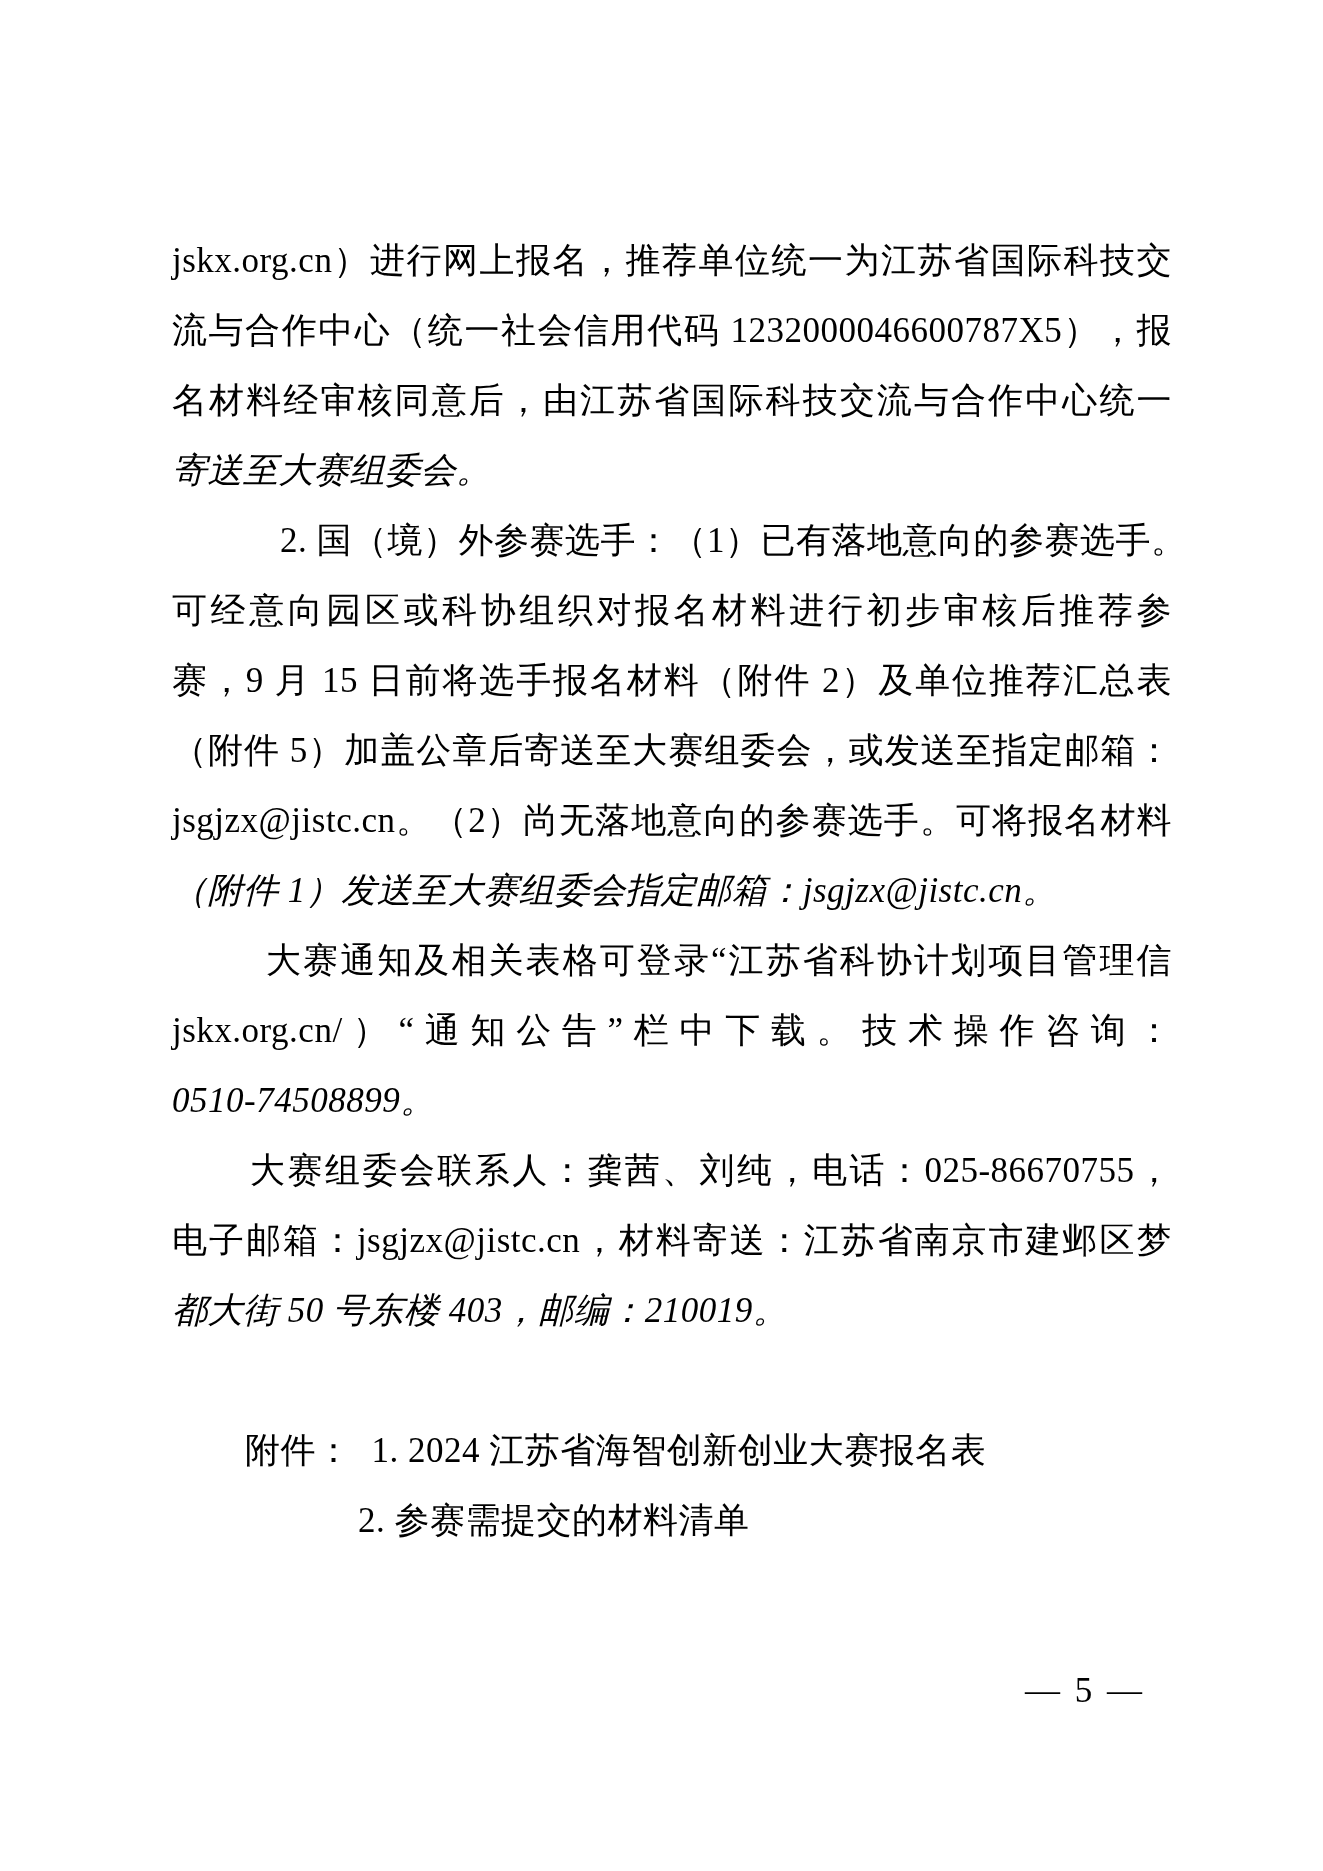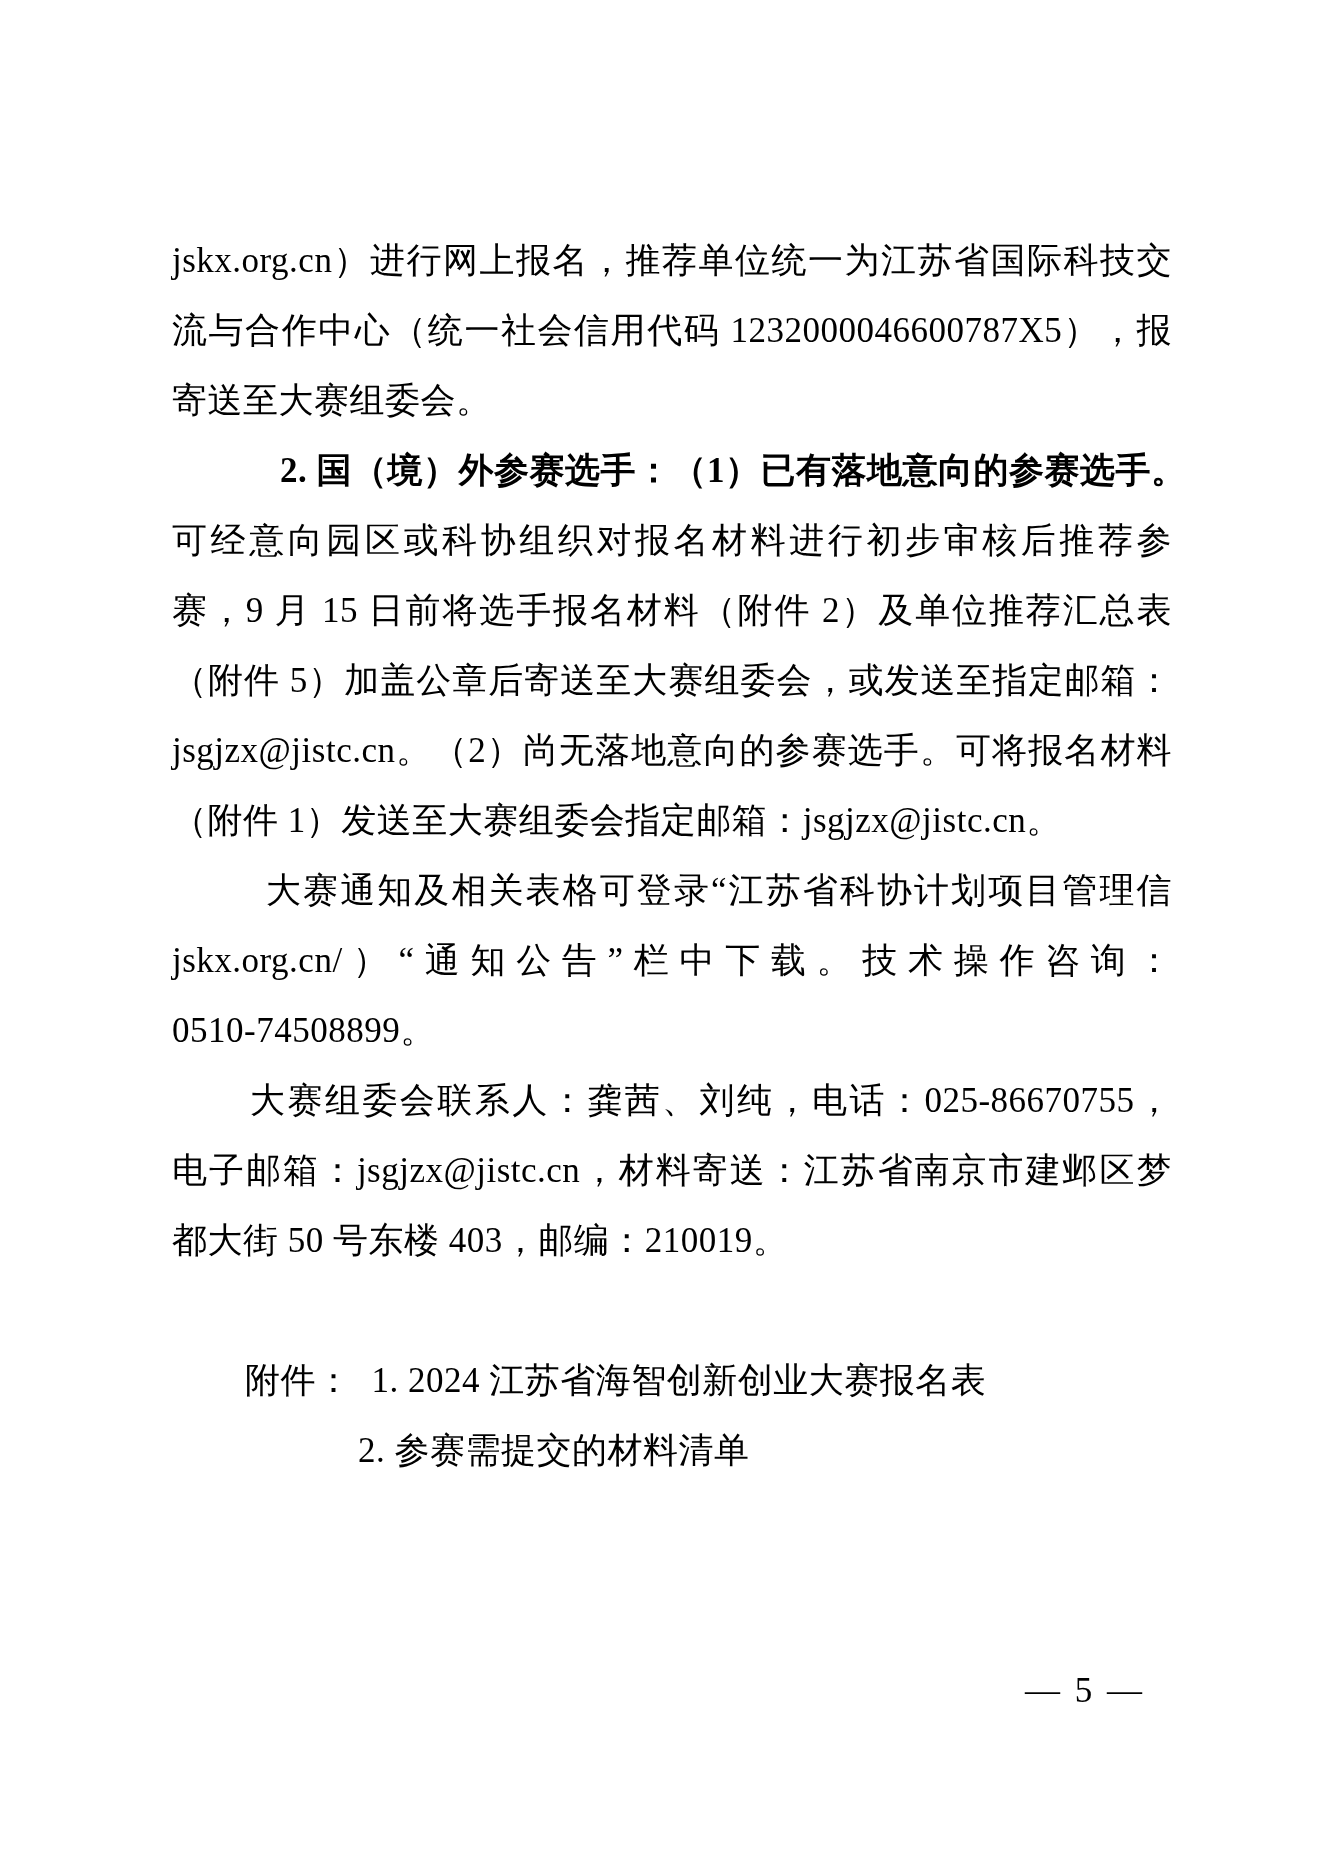--- a/index.html
+++ b/index.html
@@ -28,23 +28,24 @@
     line-height: 70px;
     font-size: 35px;
     white-space: nowrap;
     text-align: justify;
     text-align-last: justify;
     letter-spacing: 0.5px;
   }
   .ln.end {
     text-align: left;
     text-align-last: left;
+    font-style: italic;
   }
   
-  .ind2 { padding-left: 108px; font-weight: bold; }
+  .ind2 { padding-left: 108px; }
   .ind3 { padding-left: 94px;  }
   .ind4 { padding-left: 78px;  }
   .spacer {
     height: 70px;
   }
   .att-row1 {
     padding-left: 73px;
     text-align: left;
     text-align-last: left;
   }
@@ -64,20 +65,21 @@
     letter-spacing: 3px;
     text-align: right;
   }
 </style>
 </head>
 <body>
 
 <main class="doc-body">
   <p class="ln">jskx.org.cn）进行网上报名，推荐单位统一为江苏省国际科技交</p>
   <p class="ln">流与合作中心（统一社会信用代码 1232000046600787X5），报</p>
+  <p class="ln">名材料经审核同意后，由江苏省国际科技交流与合作中心统一</p>
   <p class="ln end">寄送至大赛组委会。</p>
   <p class="ln ind2">2. 国（境）外参赛选手：（1）已有落地意向的参赛选手。</p>
   <p class="ln">可经意向园区或科协组织对报名材料进行初步审核后推荐参</p>
   <p class="ln">赛，9 月 15 日前将选手报名材料（附件 2）及单位推荐汇总表</p>
   <p class="ln">（附件 5）加盖公章后寄送至大赛组委会，或发送至指定邮箱：</p>
   <p class="ln">jsgjzx@jistc.cn。（2）尚无落地意向的参赛选手。可将报名材料</p>
   <p class="ln end">（附件 1）发送至大赛组委会指定邮箱：jsgjzx@jistc.cn。</p>
   <p class="ln ind3">大赛通知及相关表格可登录“江苏省科协计划项目管理信</p>
   <p class="ln">jskx.org.cn/）“通知公告”栏中下载。技术操作咨询：</p>
   <p class="ln end">0510-74508899。</p>

